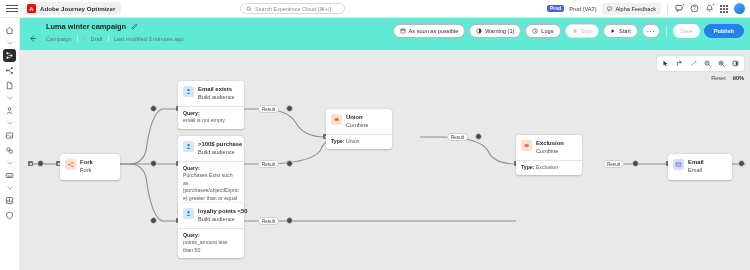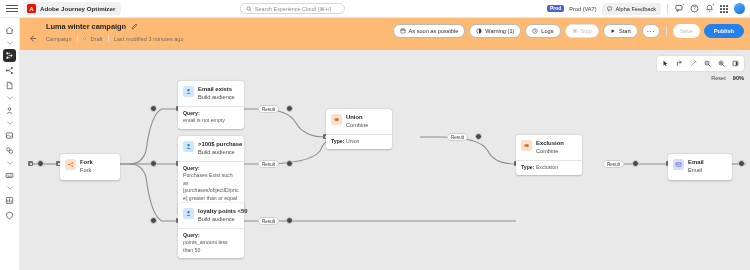--- a/index.html
+++ b/index.html
@@ -76,21 +76,21 @@
     width: 13px; height: 13px; border-radius: 3px;
     display: flex; align-items: center; justify-content: center;
   }
   .railitem.active .sq { background: #2c2c2c; }
   .chev { width: 20px; height: 10px; display: flex; align-items: center;
     justify-content: center; cursor: pointer; }
 
   
   .cbar {
     position: absolute; top: 18px; left: 20px; width: 730px; height: 33px;
-    background: #fdba74; border-bottom: 1px solid #e8e8e8;
+    background: #5eead4; border-bottom: 1px solid #e8e8e8;
   }
   .backarrow { position: absolute; left: 8px; top: 11px; cursor: pointer; }
   .ctitlewrap { position: absolute; left: 26px; top: 4px; display: flex;
     align-items: center; gap: 5px; }
   .ctitle { font-size: 7.4px; font-weight: bold; color: #1f1f1f; white-space: nowrap; }
   .pencil { cursor: pointer; }
   .cmeta { position: absolute; left: 26px; top: 17px; display: flex;
     align-items: center; gap: 5px; }
   .cmeta span { font-size: 5.6px; color: #6e6e6e; white-space: nowrap; }
   .cmeta .sep { width: 1px; height: 7px; background: #dcdcdc; }

